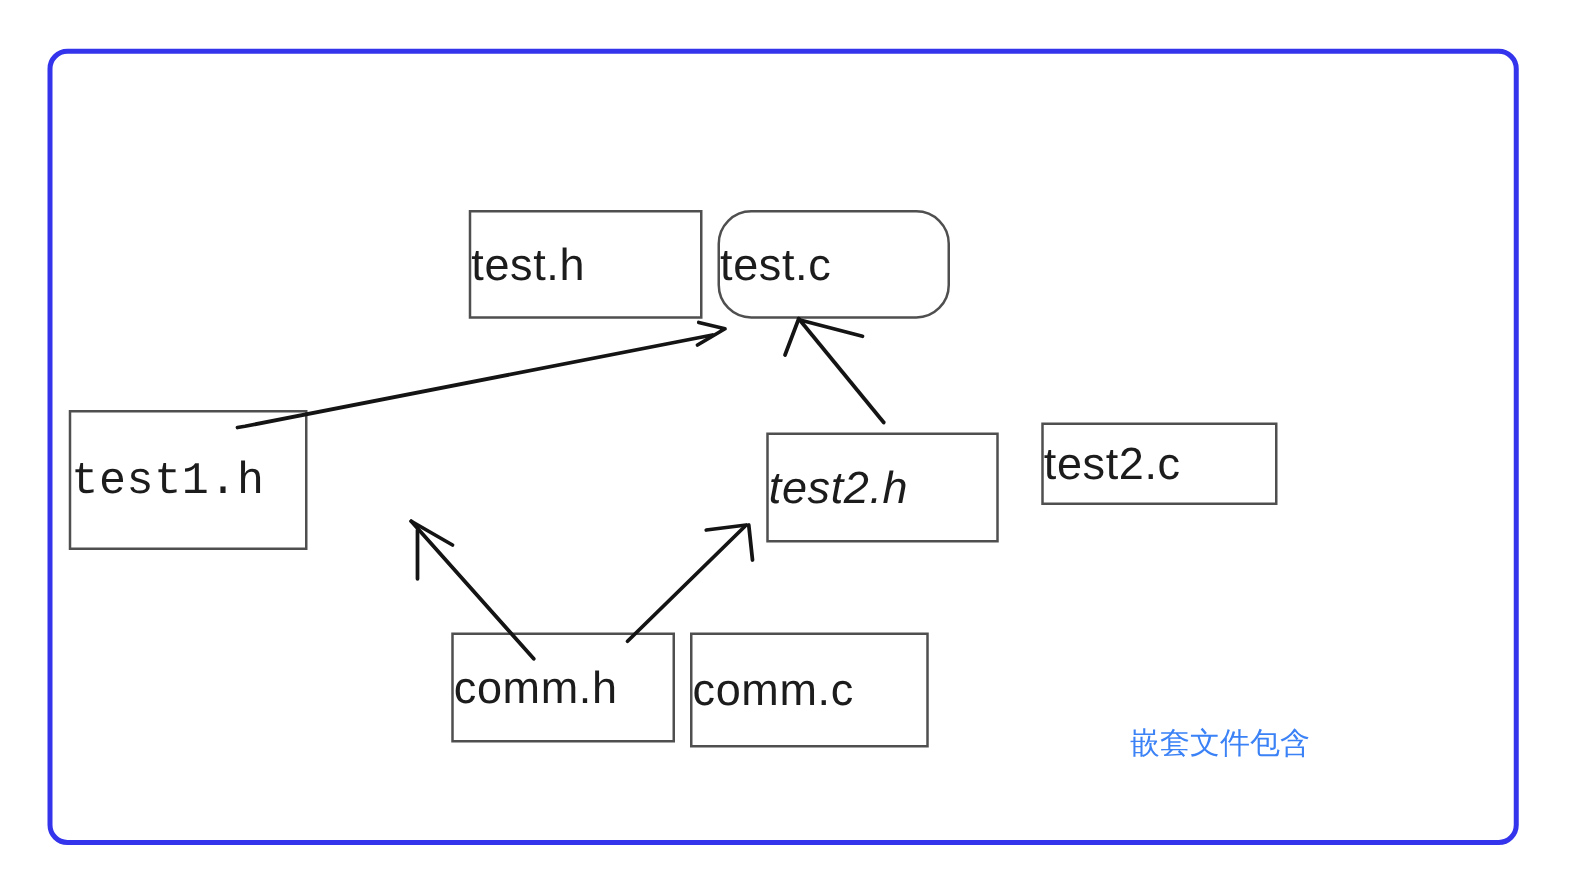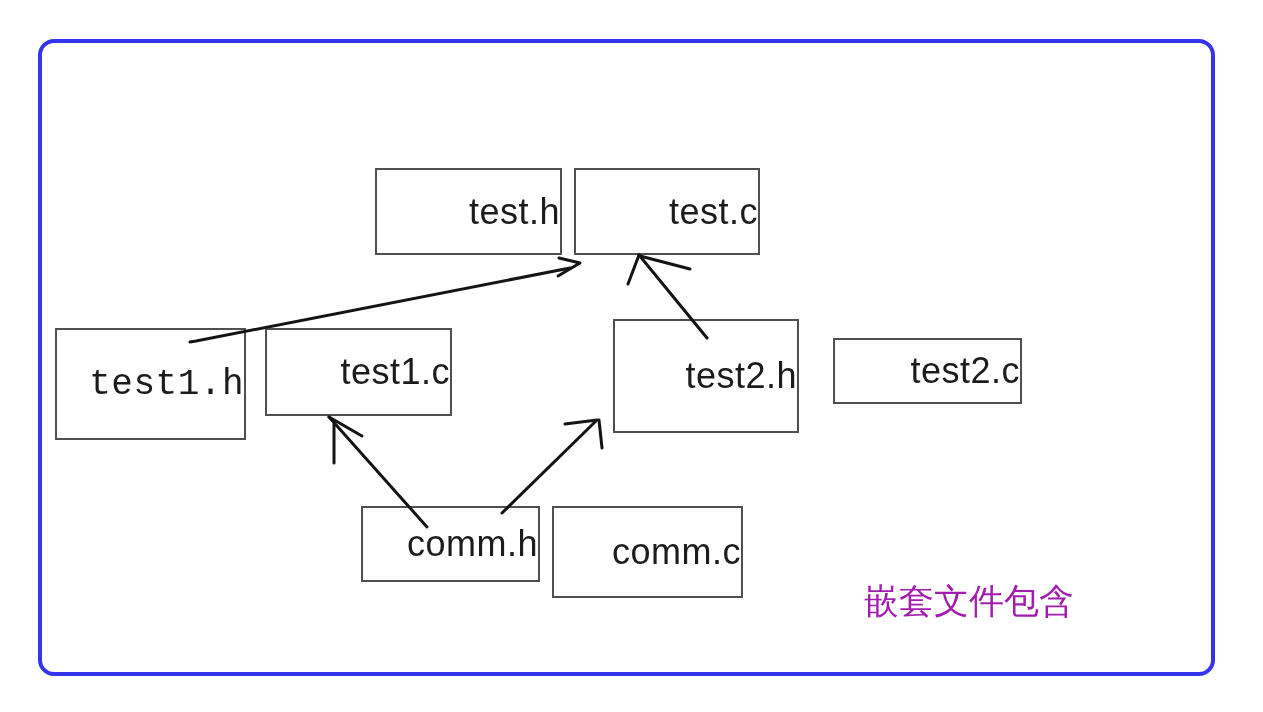--- a/index.html
+++ b/index.html
@@ -26,75 +26,72 @@
     box-sizing: border-box;
     background: transparent;
   }
   .node {
     position: absolute;
     box-sizing: border-box;
     border: 2px solid #4f4f4f;
     background: #ffffff;
     display: flex;
     align-items: center;
-    justify-content: flex-end;
+    justify-content: flex-start;
     font-size: 36px;
     color: #1c1c1c;
     letter-spacing: 0.5px;
   }
   .node-test-h  { left: 375px; top: 168px; width: 187px; height: 87px; }
-  .node-test-c  { left: 574px; top: 168px; width: 186px; height: 87px; }
+  .node-test-c  { left: 574px; top: 168px; width: 186px; height: 87px; border-radius: 27px; }
   .node-test1-h { left: 55px;  top: 328px; width: 191px; height: 112px; font-family: Liberation Mono, monospace; }
   .node-test1-c { left: 265px; top: 328px; width: 187px; height: 88px; }
-  .node-test2-h { left: 613px; top: 319px; width: 186px; height: 114px; }
+  .node-test2-h { left: 613px; top: 346px; width: 186px; height: 88px; font-style: italic; }
   .node-test2-c { left: 833px; top: 338px; width: 189px; height: 66px; }
-  .node-comm-h  { left: 361px; top: 506px; width: 179px; height: 76px; }
+  .node-comm-h  { left: 361px; top: 506px; width: 179px; height: 88px; }
   .node-comm-c  { left: 552px; top: 506px; width: 191px; height: 92px; }
   .arrows {
     position: absolute;
     left: 0;
     top: 0;
     width: 1263px;
     height: 712px;
     pointer-events: none;
   }
   .arrows path, .arrows line, .arrows polyline {
     stroke: #141414;
     stroke-width: 3;
     fill: none;
     stroke-linecap: round;
     stroke-linejoin: round;
   }
   .caption {
     position: absolute;
-    left: 864px;
+    left: 904px;
     top: 578px;
-    font-size: 35px;
-    color: #a21caf;
+    font-size: 24px;
+    color: #3b82f6;
     white-space: nowrap;
   }
 </style>
 </head>
 <body>
 
 <div class="canvas">
 
   <div class="frame"></div>
 
   <div class="node node-test-h">
     <span>test.h</span>
   </div>
   <div class="node node-test-c">
     <span>test.c</span>
   </div>
   <div class="node node-test1-h">
     <span>test1.h</span>
-  </div>
-  <div class="node node-test1-c">
-    <span>test1.c</span>
   </div>
   <div class="node node-test2-h">
     <span>test2.h</span>
   </div>
   <div class="node node-test2-c">
     <span>test2.c</span>
   </div>
   <div class="node node-comm-h">
     <span>comm.h</span>
   </div>

